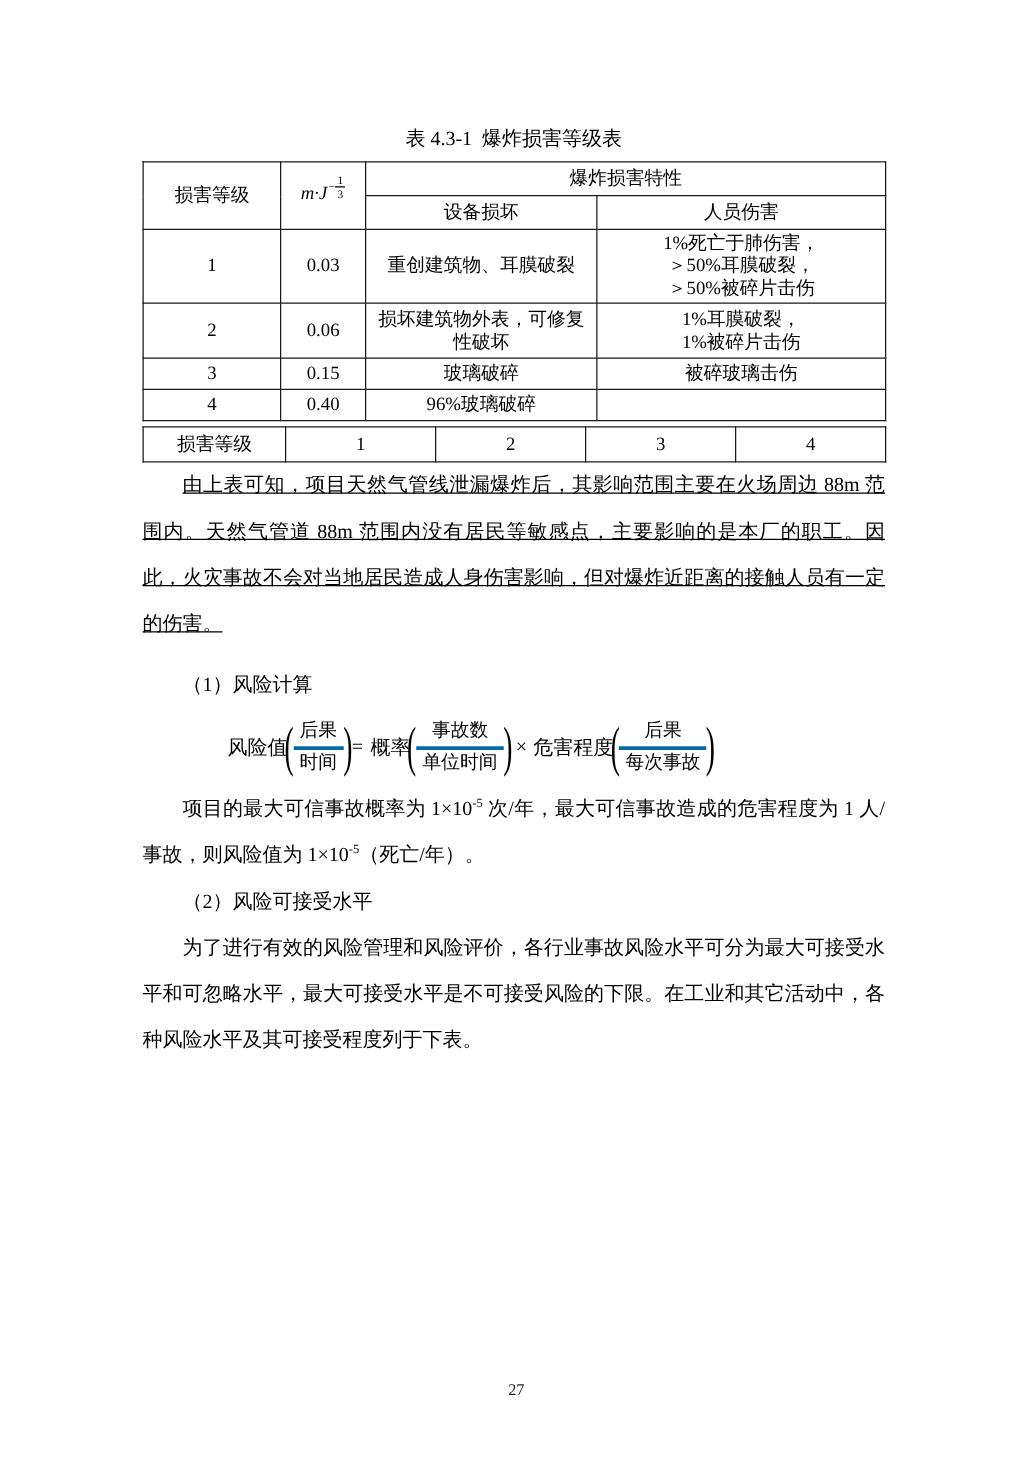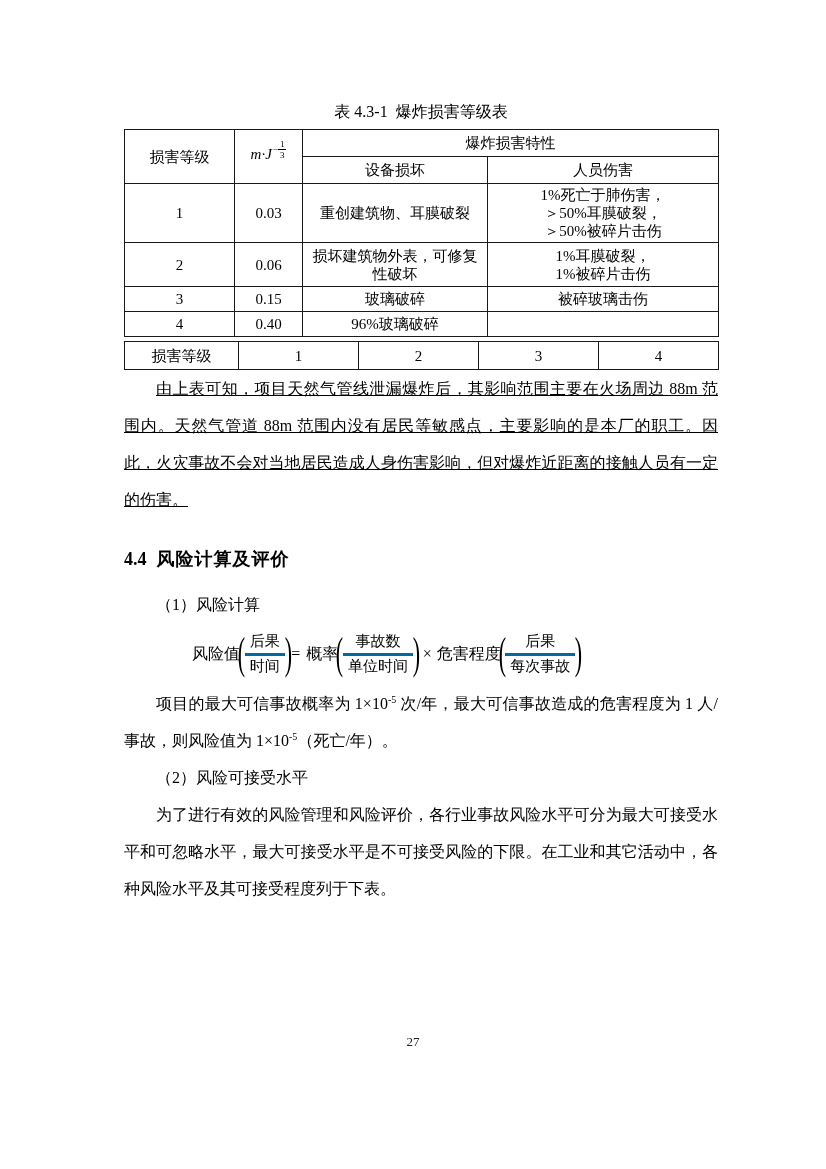--- a/index.html
+++ b/index.html
@@ -8,21 +8,21 @@
     position: relative;
     width: 826px;
     height: 1169px;
     background: #ffffff;
     color: #000000;
     font-family: "Liberation Serif", "DejaVu Serif", serif;
     overflow: hidden;
   }
   .content {
     position: absolute;
-    left: 124px;
+    left: 114px;
     top: 0;
     width: 594px;
   }
   .tbl-title {
     text-align: center;
     font-size: 16px;
     line-height: 24px;
     white-space: pre;
   }
   .t1-title { margin-top: 100px; }
@@ -124,21 +124,21 @@
   }
   .frac .fn { display: block; border-bottom: 3px solid #0369a1; padding: 0 5px 1px; }
   .frac .fd { display: block; padding: 1px 5px 0; }
   .op { margin: 0 5px; }
   .op-eq { margin: 0 6px 0 2px; }
 
   sup.pwr { font-size: 10px; line-height: 0; vertical-align: super; }
 
   .page-number {
     position: absolute;
-    top: 1034px;
+    top: 1104px;
     left: 0;
     width: 100%;
     text-align: center;
     font-size: 13px;
     color: #222;
   }
 </style>
 </head>
 <body>
 
@@ -221,21 +221,20 @@
           <td>1</td>
           <td>2</td>
           <td>3</td>
           <td>4</td>
         </tr>
       </tbody>
     </table>
 
     <p class="body p1">由上表可知，项目天然气管线泄漏爆炸后，其影响范围主要在火场周边 88m 范围内。天然气管道 88m 范围内没有居民等敏感点，主要影响的是本厂的职工。因此，火灾事故不会对当地居民造成人身伤害影响，但对爆炸近距离的接触人员有一定的伤害。</p>
 
-    <h2 class="section-heading"><span class="h-num">4.4</span><span class="h-text">风险计算及评价</span></h2>
 
     <p class="item-line item1">（1）风险计算</p>
 
     <div class="formula">
       <span class="f-label">风险值</span>
         <span class="paren">(</span>
         <span class="frac">
           <span class="fn">后果</span>
           <span class="fd">时间</span>
         </span>

